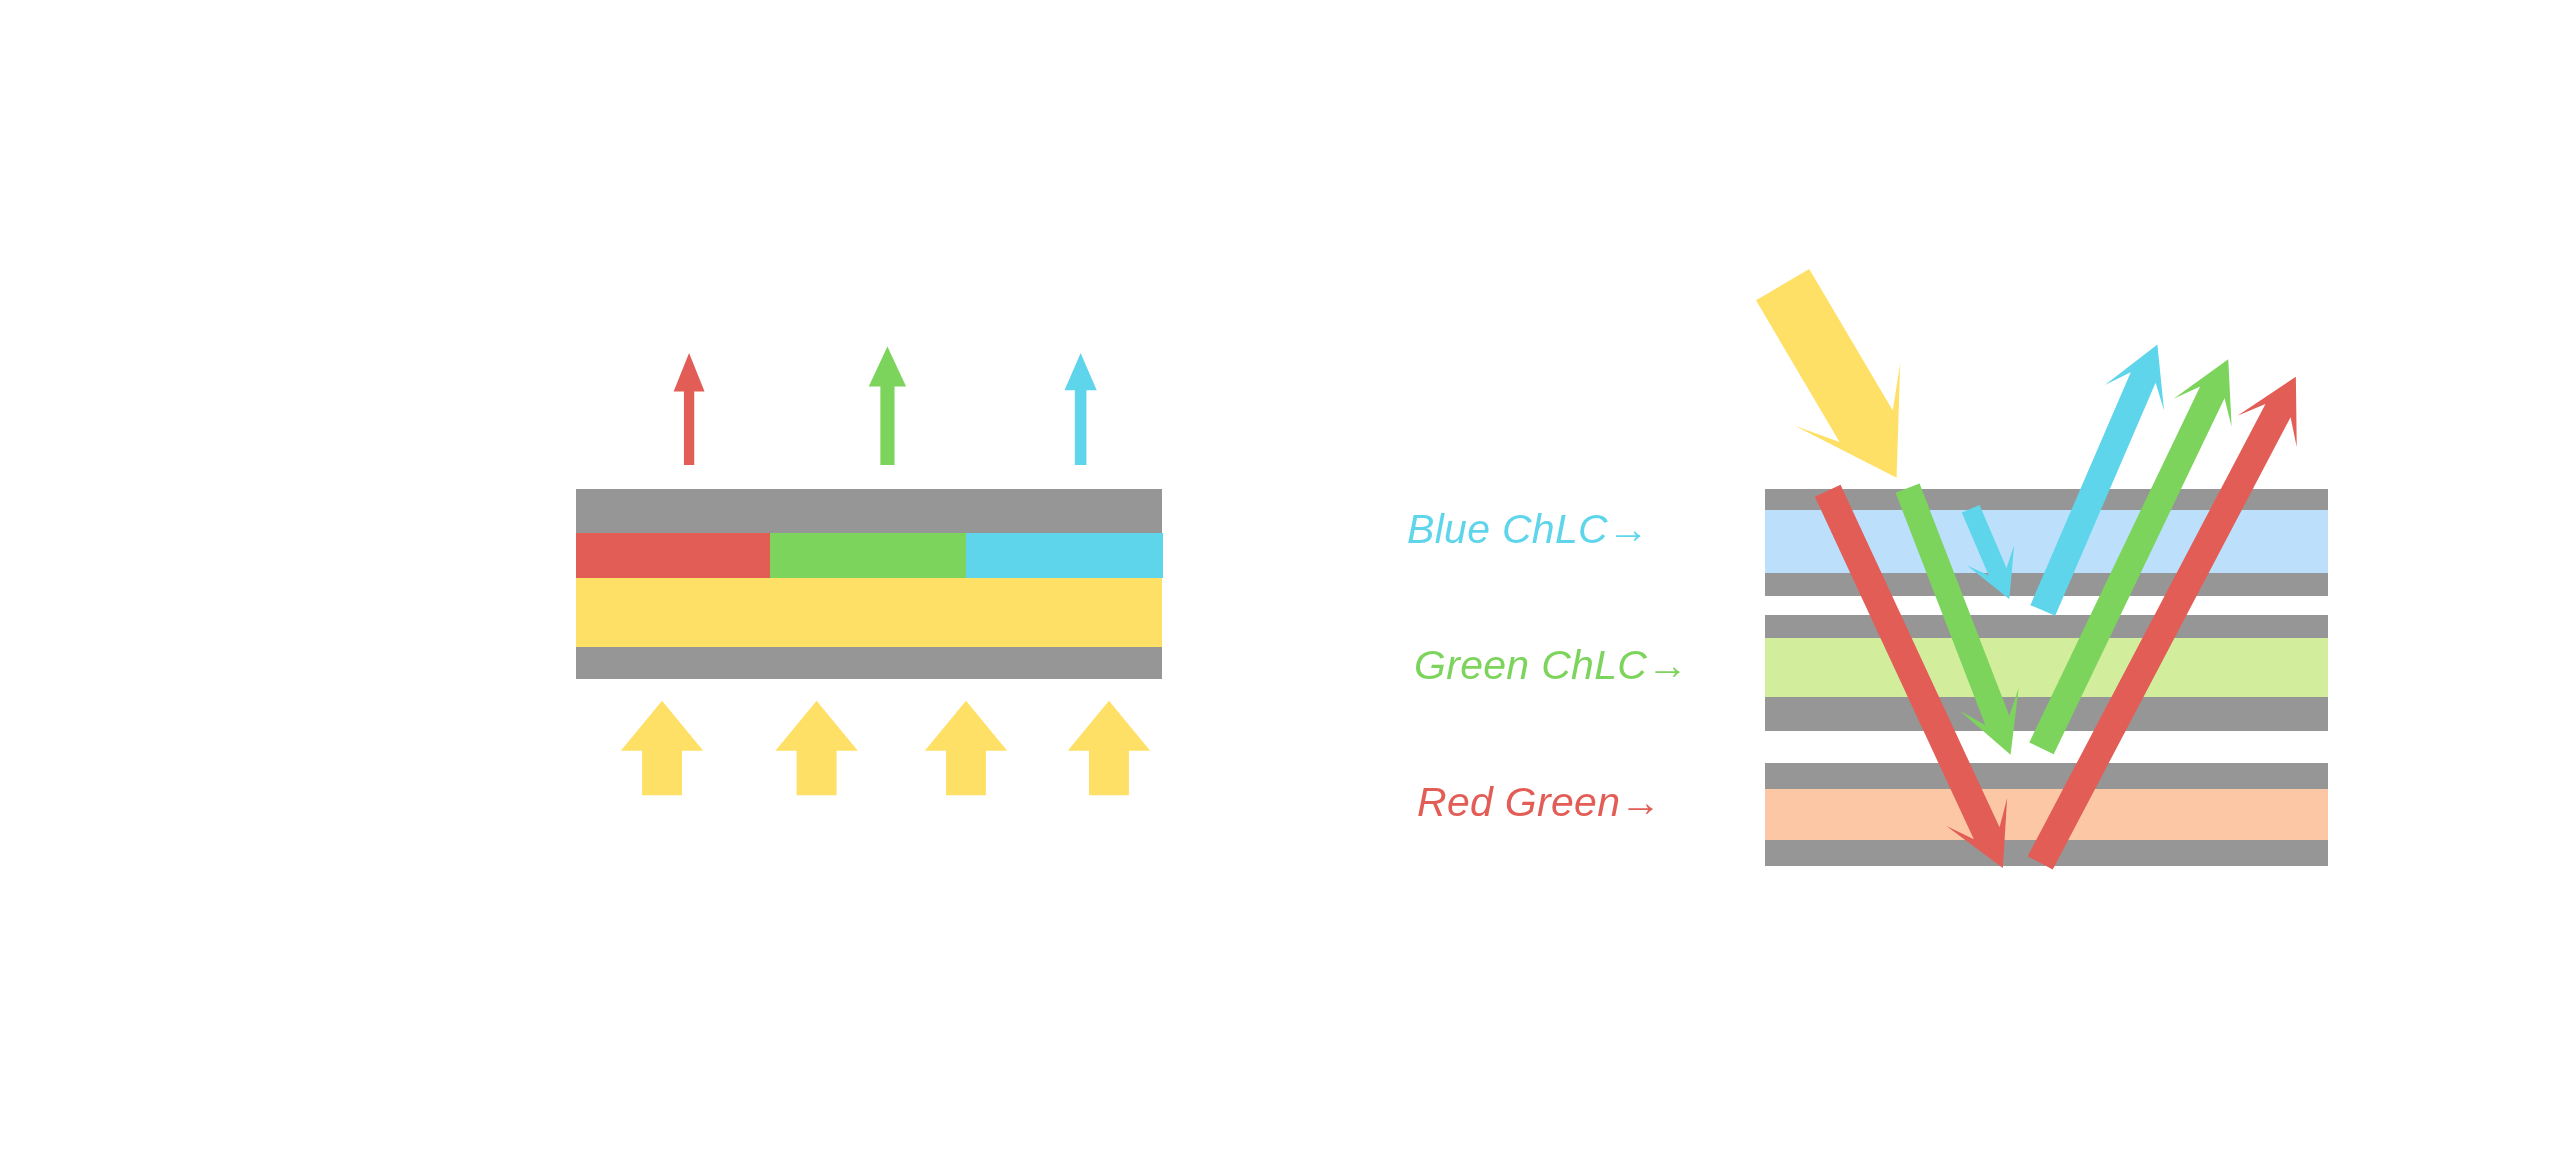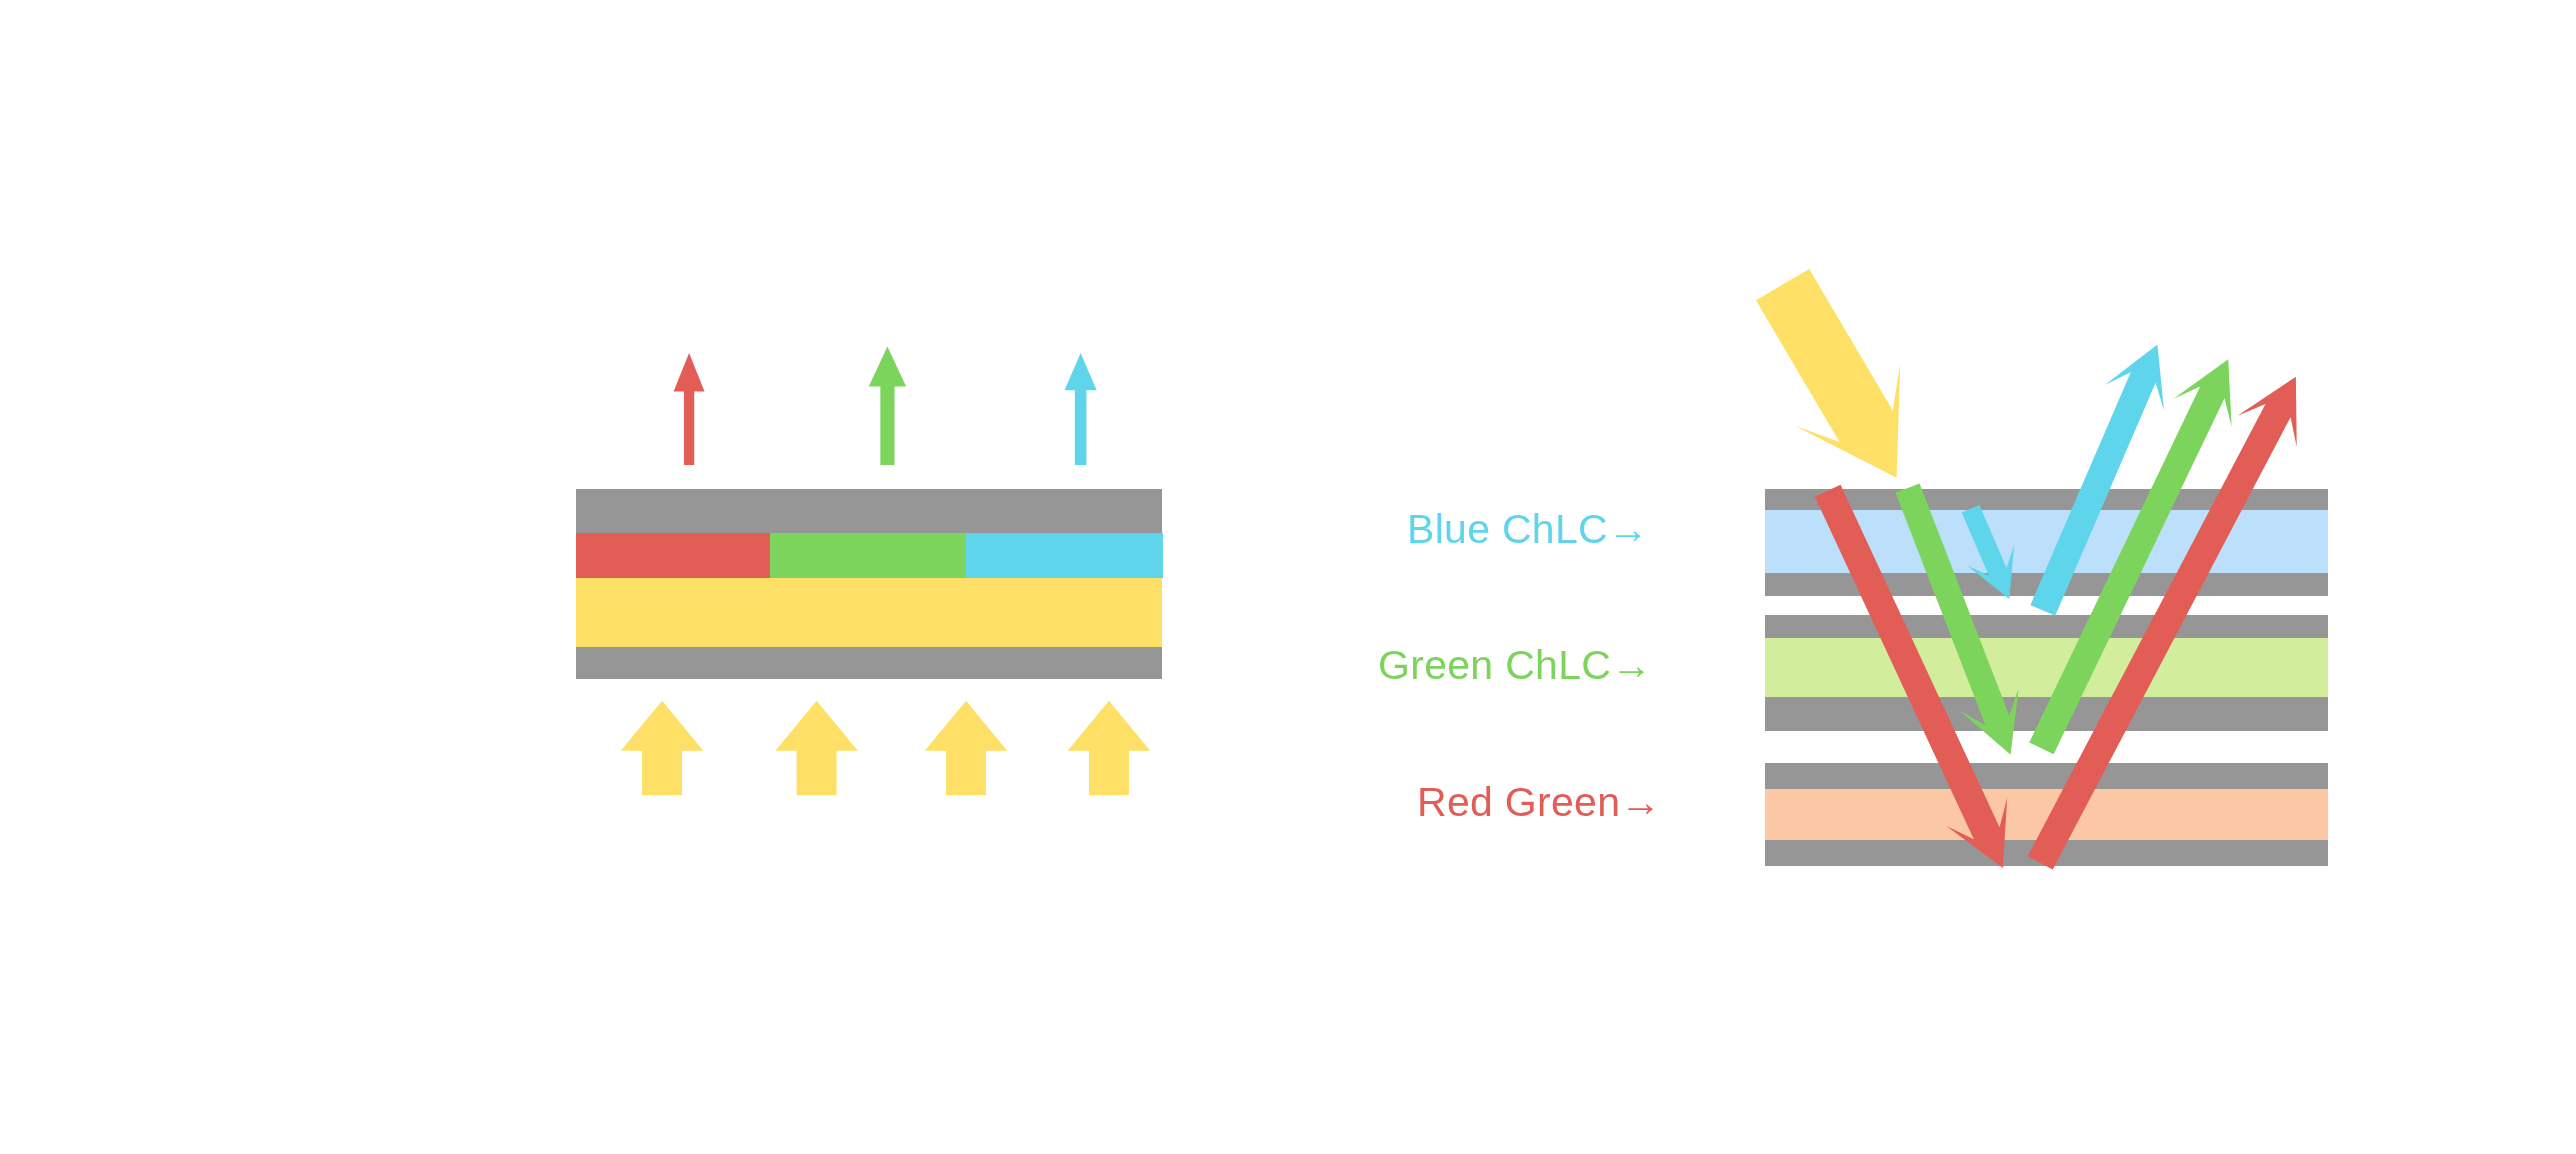--- a/index.html
+++ b/index.html
@@ -1,34 +1,34 @@
 <!DOCTYPE html>
 <html style="font-size:10.3px"><head>
 <meta charset="utf-8">
 <title>ChLC Stack Diagram</title>
 <style>
   html,body{margin:0;padding:0;background:#ffffff;}
   body{width:2576px;height:1154px;position:relative;overflow:hidden;
        font-family:"Liberation Sans","DejaVu Sans",sans-serif;}
 
-  .canvas{position:absolute;left:0;top:0;width:2576px;height:830px;}
+  .canvas{position:absolute;left:0;top:0;width:2576px;height:830px;font-style:italic;}
   svg.layer{position:absolute;left:0;top:0;width:2576px;height:1154px;overflow:visible;}
 
   .lbl{
     position:absolute;
     font-family:"Liberation Sans","DejaVu Sans",sans-serif;
     font-size:41px;
     font-weight:400;
     letter-spacing:0.3px;
     white-space:nowrap;
     text-align:right;
     line-height:1;
   }
   .lbl-blue{color:#5FD5EC;}
-  .lbl-green{color:#7CD45C;}
+  .lbl-green{color:#7CD45C;margin-left:36px;}
   .lbl-red{color:#E35D57;}
 </style>
 </head>
 <body>
 
 <div class="canvas">
 
   <svg class="layer" id="svg-left" viewBox="0 0 4000 1792" preserveAspectRatio="none" aria-hidden="true">
       <rect x="895" y="760" width="910" height="68" fill="#969696" shape-rendering="crispEdges"></rect>
       <rect x="895" y="828" width="301" height="70" fill="#E35D57" shape-rendering="crispEdges"></rect>

